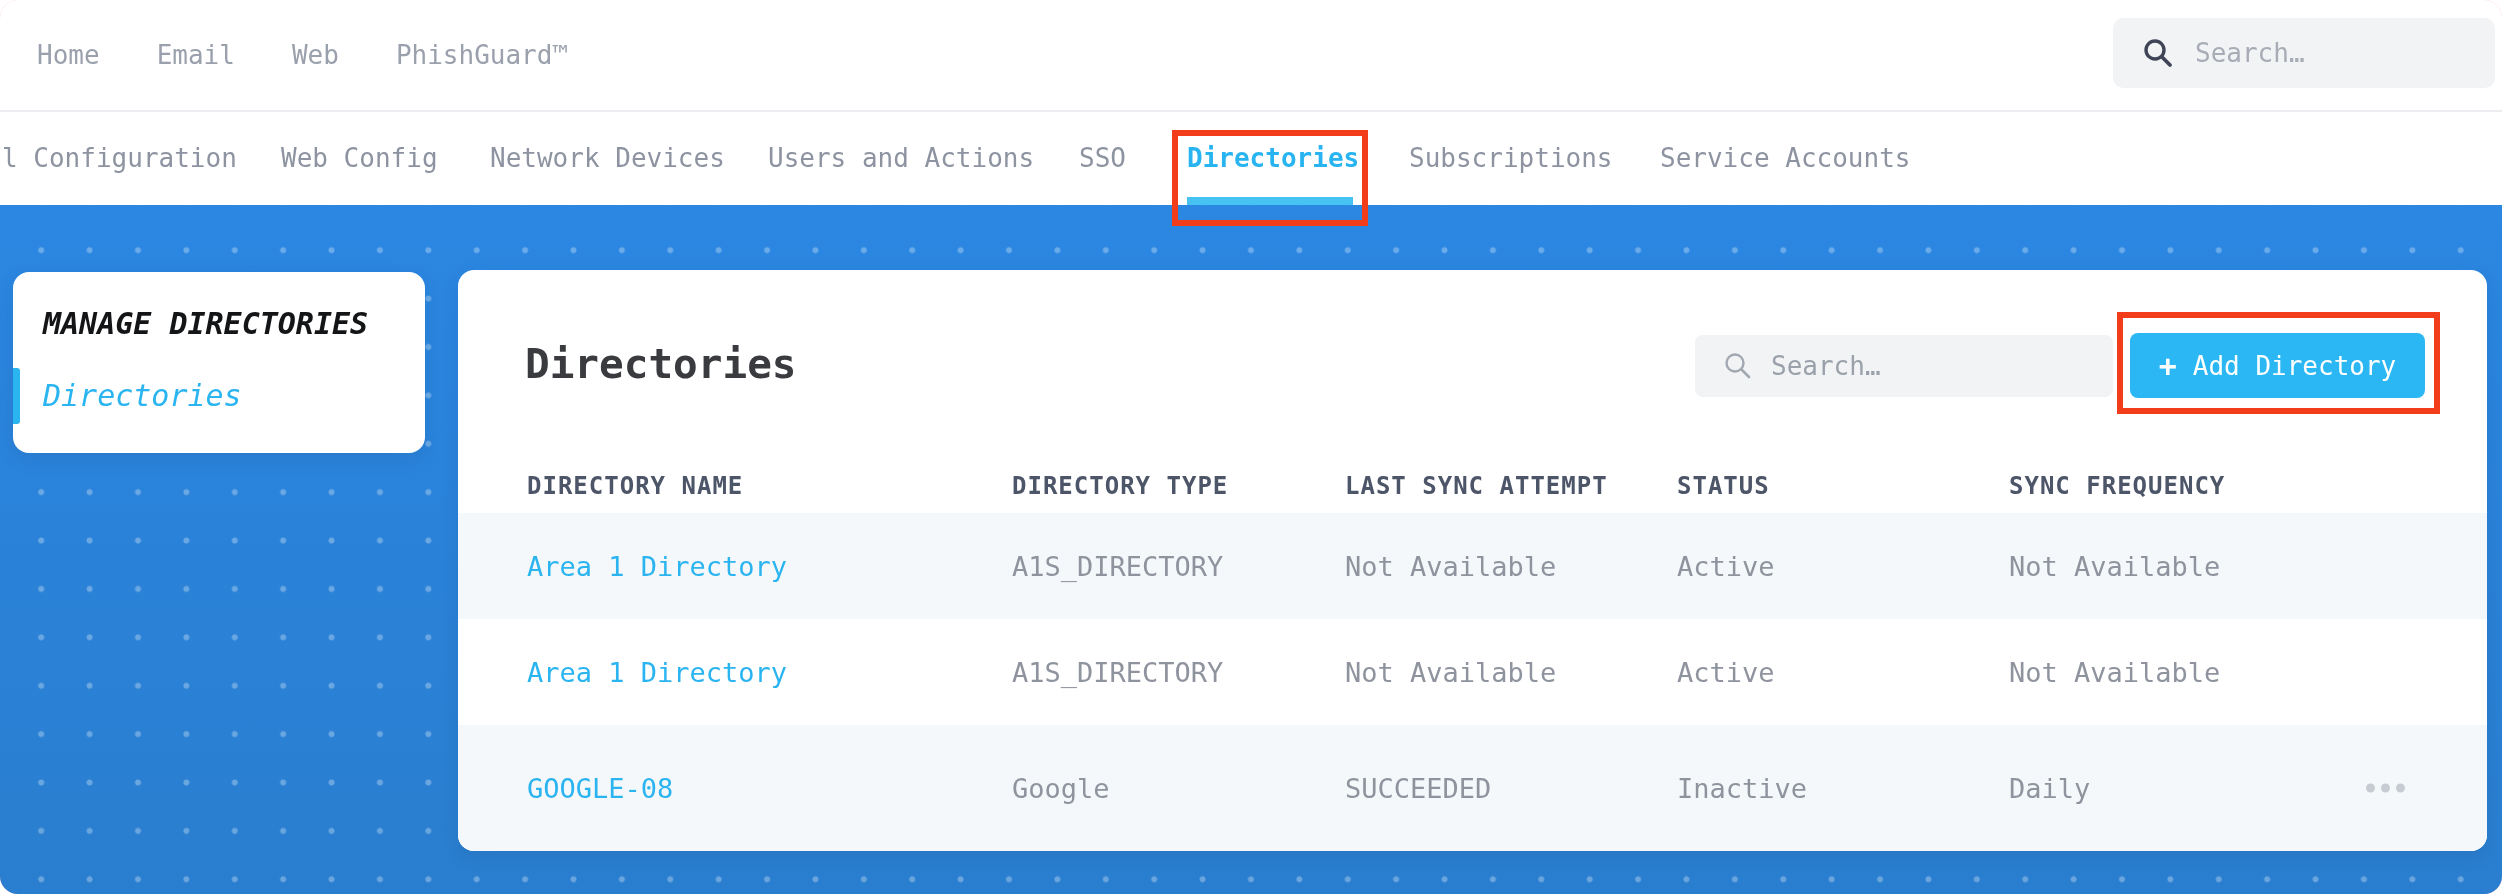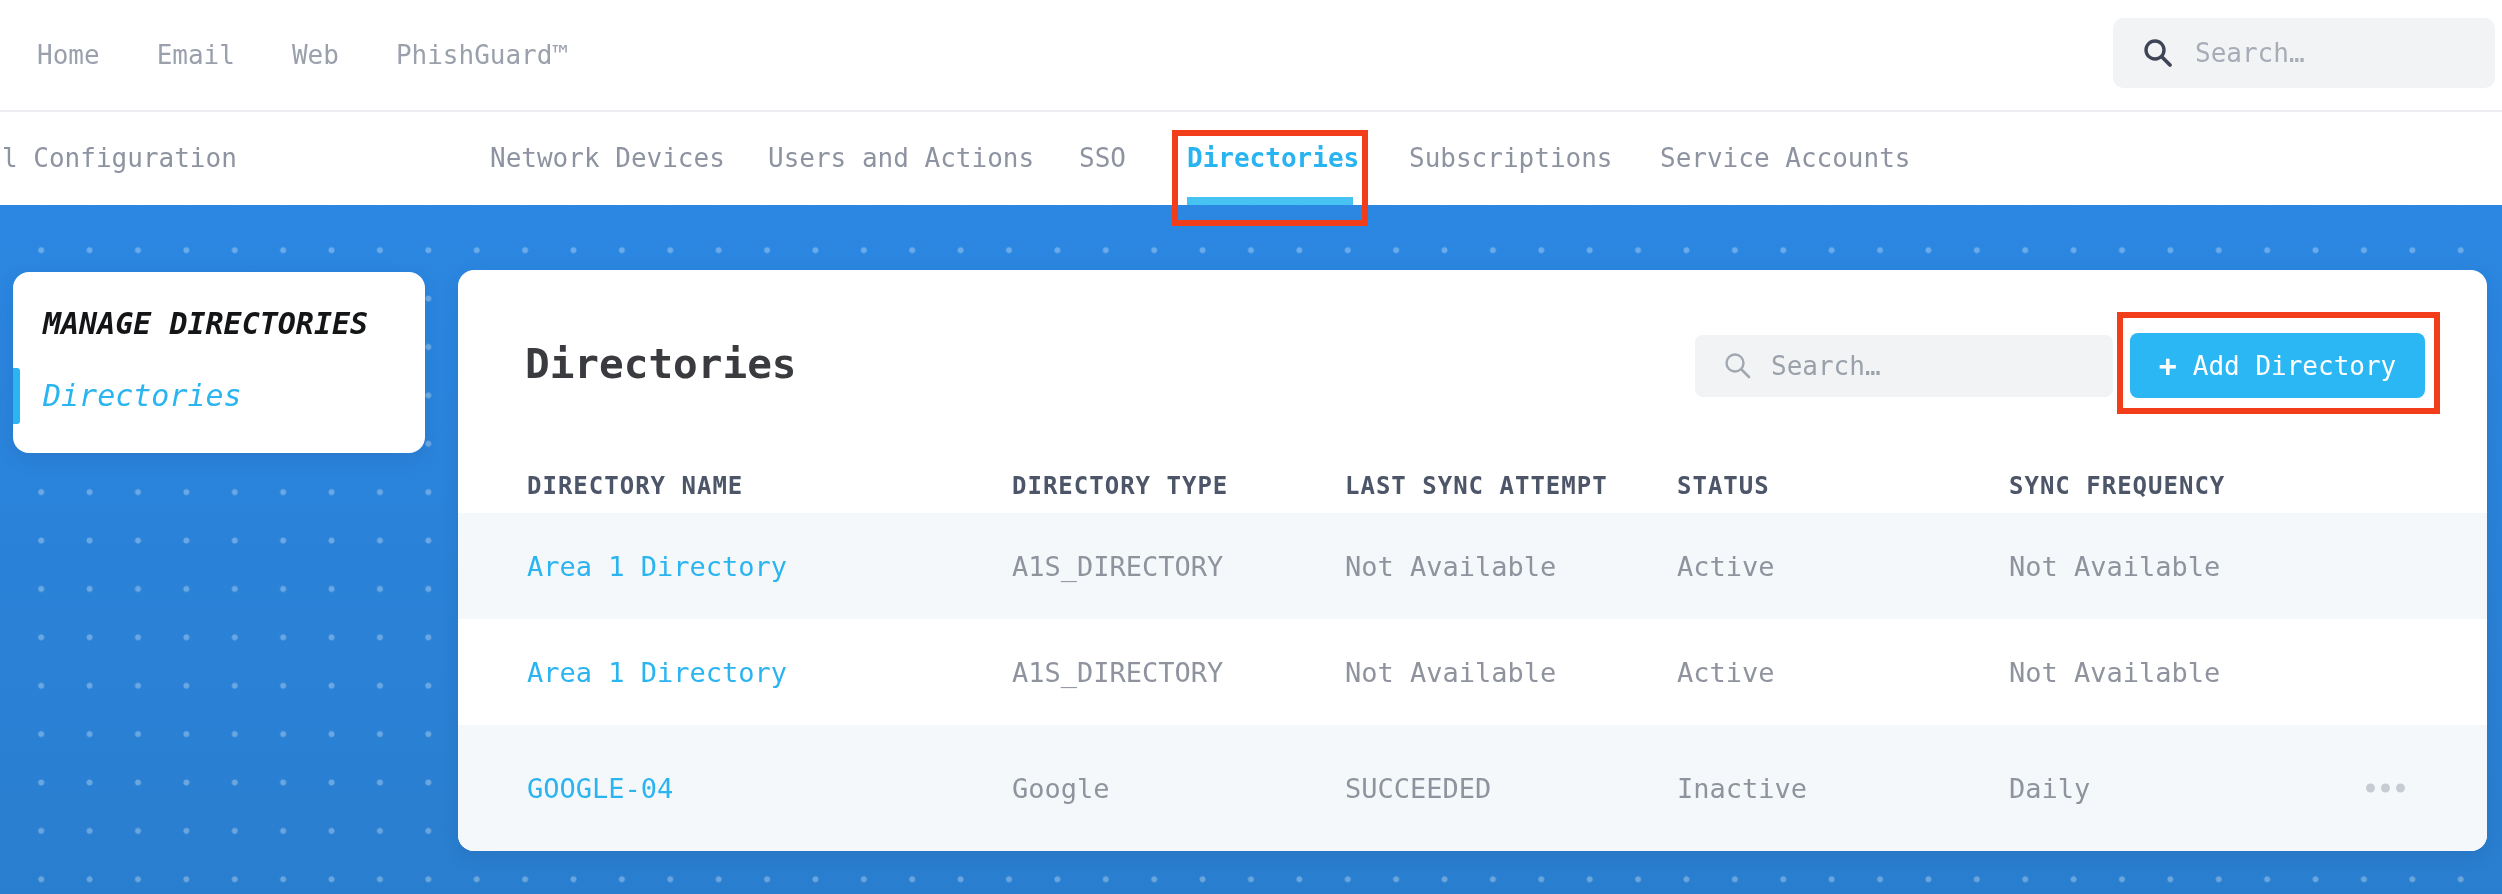--- a/index.html
+++ b/index.html
@@ -1,19 +1,20 @@
 <!DOCTYPE html>
 <html><head>
 <meta charset="utf-8">
 <style>
   html,body{margin:0;padding:0;background:#fff;}
   .screen{
     position:relative;width:2502px;height:894px;overflow:hidden;
     font-family:"DejaVu Sans Mono","Liberation Mono",monospace;
     background:#f9a8d4;
+    border-radius:18px;
   }
   
   .topbar{position:absolute;left:0;top:0;width:2502px;height:110px;background:#fff;border-bottom:2px solid #eceef1;z-index:5;}
   .topnav{position:absolute;left:37px;top:0;height:110px;display:flex;align-items:center;gap:57px;}
   .topnav .navitem{font-size:26px;color:#9aa0ac;cursor:pointer;white-space:nowrap;}
   .topsearch{position:absolute;left:2113px;top:18px;width:382px;height:70px;background:#f2f3f5;border-radius:10px;display:flex;align-items:center;}
   .topsearch svg{margin-left:28px;flex:0 0 auto;}
   .topsearch input{border:0;outline:0;background:transparent;font-family:inherit;font-size:26px;color:#5a5f6b;margin-left:18px;width:250px;}
   .topsearch input::placeholder{color:#a7acb6;}
   
@@ -81,20 +82,21 @@
       <svg width="34" height="34" viewBox="0 0 34 34">
         <circle cx="14" cy="14" r="9" fill="none" stroke="#3f4557" stroke-width="3.4"></circle>
         <line x1="21" y1="21" x2="29" y2="29" stroke="#3f4557" stroke-width="3.8" stroke-linecap="round"></line>
       </svg>
       <input placeholder="Search…" style="">
     </div>
   </div>
 
   <div class="tabsbar">
     <span class="tab t0">l Configuration</span>
+    <span class="tab t1">Web Config</span>
     <span class="tab t2">Network Devices</span>
     <span class="tab t3">Users and Actions</span>
     <span class="tab t4">SSO</span>
     <span class="tab t5 active">Directories</span>
     <span class="tab t6">Subscriptions</span>
     <span class="tab t7">Service Accounts</span>
     <div class="tab-underline"></div>
   </div>
 
   <div class="canvas"></div>
@@ -142,21 +144,21 @@
 
     <div class="trow r2">
       <span class="td name c0">Area 1 Directory</span>
       <span class="td c1">A1S_DIRECTORY</span>
       <span class="td c2">Not Available</span>
       <span class="td c3">Active</span>
       <span class="td c4">Not Available</span>
     </div>
 
     <div class="trow r3">
-      <span class="td name c0">GOOGLE-04</span>
+      <span class="td name c0">GOOGLE-08</span>
       <span class="td c1">Google</span>
       <span class="td c2">SUCCEEDED</span>
       <span class="td c3">Inactive</span>
       <span class="td c4">Daily</span>
       <span class="rowmenu">
         <span class="dot"></span>
         <span class="dot"></span>
         <span class="dot"></span>
       </span>
     </div>

